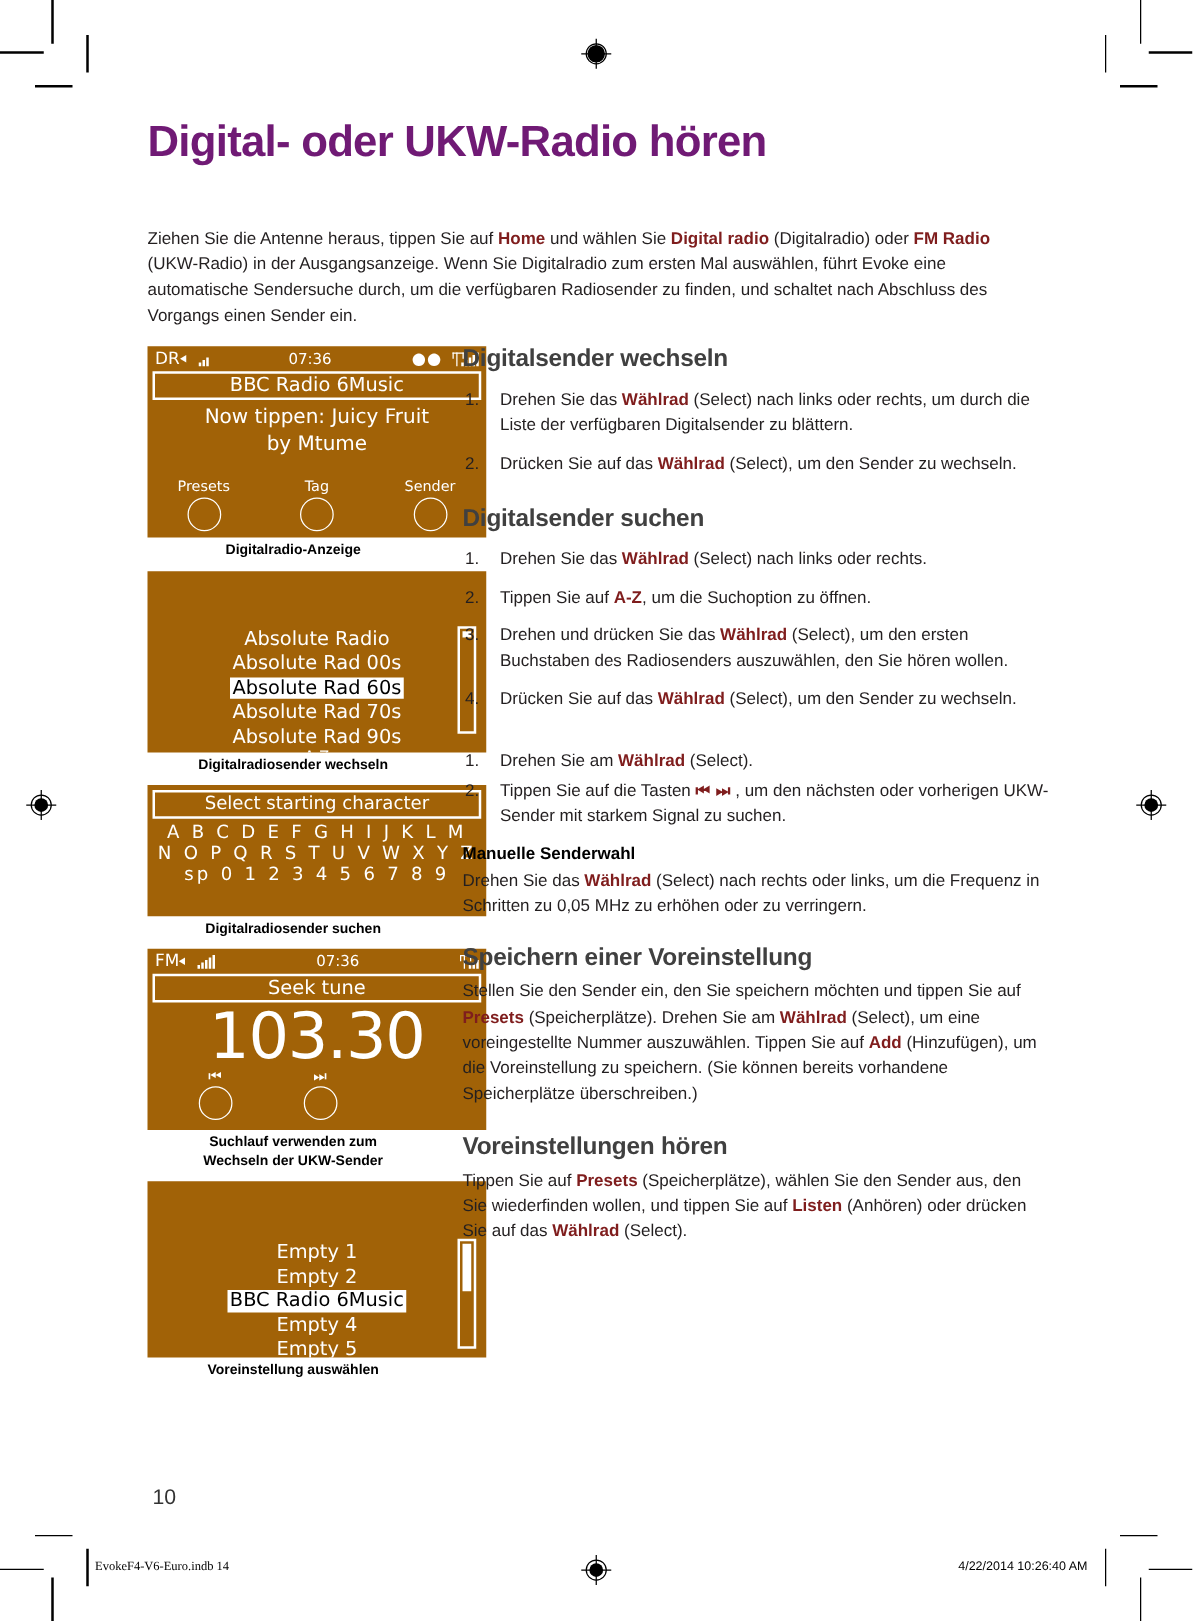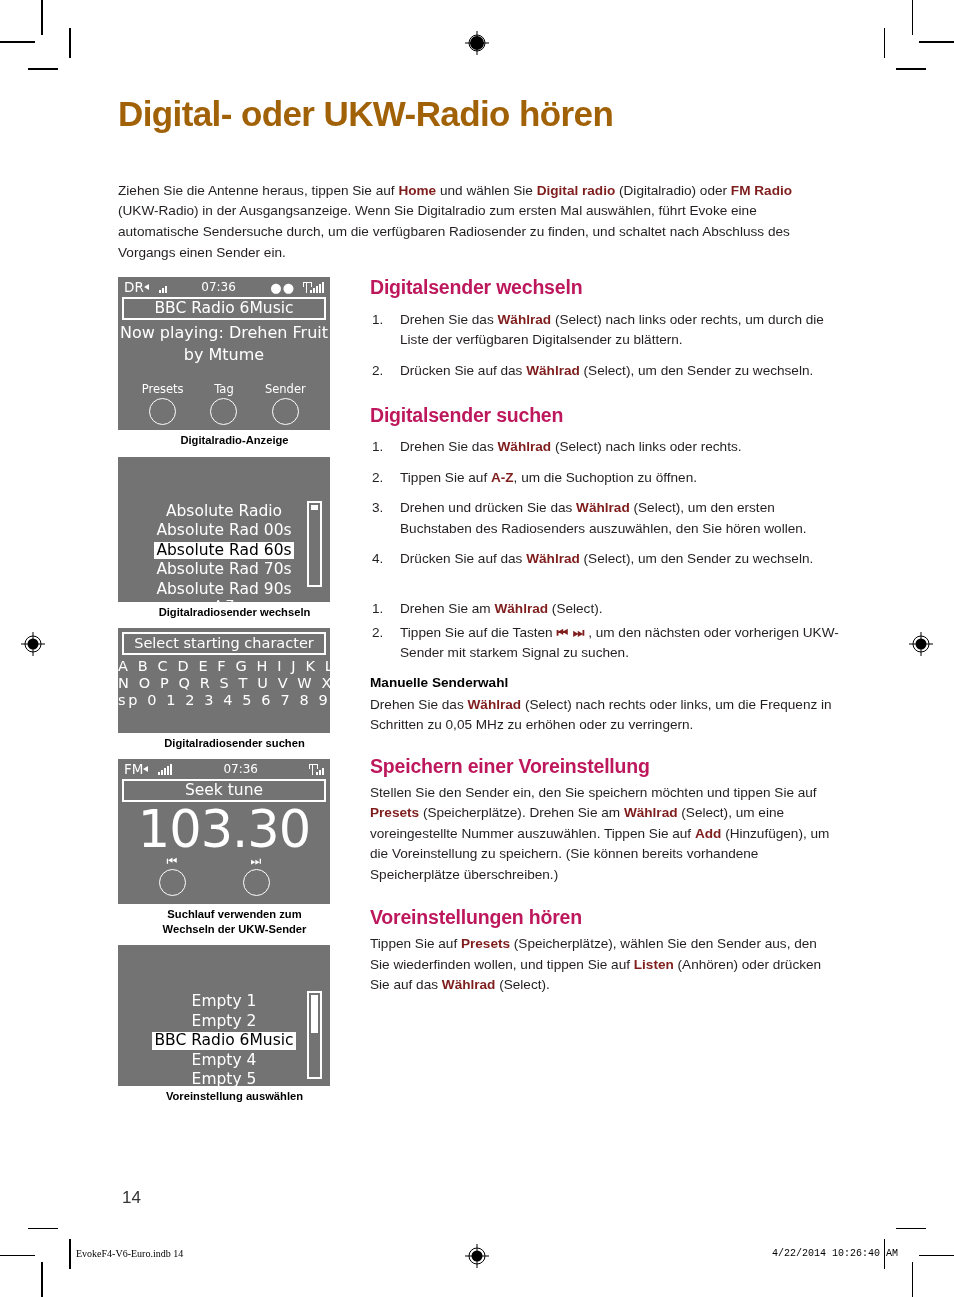--- a/index.html
+++ b/index.html
@@ -31,21 +31,21 @@
     top: 96px;
     width: 722px;
   }
 
   h1.title {
     font-size: 35px;
     font-weight: bold;
     letter-spacing: -0.6px;
     margin: 0 0 48px 0;
     line-height: 1.05;
-    color: #a16207;
+    color: #701a75;
   }
 
   .intro {
     font-size: 13.6px;
     line-height: 1.52;
     margin: 0 0 14px 0;
     width: 712px;
     color: #231f20;
   }
   .intro b, .body-txt b, li b { font-weight: bold; color: #7f1d1d; }
@@ -62,22 +62,22 @@
     position: absolute;
     left: 252px;
     top: 0;
     width: 470px;
   }
 
   
   .figure { margin-bottom: 9px; }
   .screen {
     position: relative;
-    width: 212px;
-    background: #737373;
+    width: 271px;
+    background: #a16207;
     color: #fff;
     font-family: "DejaVu Sans", sans-serif;
     overflow: hidden;
   }
   .caption {
     text-align: center;
     font-size: 11.2px;
     font-weight: bold;
     line-height: 1.28;
     color: #000;
@@ -212,21 +212,21 @@
   .addrow {
     font-size: 12px;
     padding-left: 10px;
     margin-top: 1px;
   }
 
   
   h2.sec {
     font-size: 19.5px;
     font-weight: bold;
-    color: #be185d;
+    color: #404040;
     margin: 0 0 11px 0;
     line-height: 1.1;
     letter-spacing: -0.2px;
   }
   h3.sub {
     font-size: 13.6px;
     font-weight: bold;
     color: #000;
     margin: 0 0 4px 0;
     line-height: 1.2;
@@ -278,23 +278,23 @@
   .footer-left {
     position: absolute;
     left: 76px;
     top: 1248px;
     font-family: "Liberation Serif", serif;
     font-size: 10px;
     color: #000;
   }
   .footer-right {
     position: absolute;
-    right: 56px;
+    right: 84px;
     top: 1248px;
-    font-family: Liberation Mono, monospace;
+    font-family: Liberation Sans, sans-serif;
     font-size: 10px;
     color: #000;
   }
 </style>
 </head>
 <body>
 
 <div class="crop" style="left:41px; top:0px; width:1.5px; height:35px;"></div>
 <div class="crop" style="left:0px; top:41px; width:35px; height:1.5px;"></div>
 <div class="crop" style="left:69px; top:28px; width:1.5px; height:30px;"></div>
@@ -377,21 +377,21 @@
             <span class="ant" style="margin-left:8px;"></span>
             <span class="bars" style="margin-left:0px;">
                 <i style="height:3px"></i>
                 <i style="height:5px"></i>
                 <i style="height:7px"></i>
                 <i style="height:9px"></i>
                 <i style="height:11px"></i>
               </span>
           </div>
           <div class="boxline">BBC Radio 6Music</div>
-          <div class="nowplaying">Now playing: Drehen Fruit</div>
+          <div class="nowplaying">Now tippen: Juicy Fruit</div>
           <div class="nowplaying">by Mtume</div>
           <div class="softkeys">
             <div>
               <span>Presets</span>
               <div class="knob"></div>
             </div>
             <div>
               <span>Tag</span>
               <div class="knob"></div>
             </div>
@@ -532,15 +532,15 @@
 
       <div style="height:8px;"></div>
 
       <h2 class="sec" style="margin-bottom:6px;">Voreinstellungen hören</h2>
       <p class="body-txt"><span>Tippen Sie auf </span><b>Presets</b><span> (Speicherplätze), wählen Sie den Sender aus, den Sie wiederfinden wollen, und tippen Sie auf </span><b>Listen</b><span> (Anhören) oder drücken Sie auf das </span><b>Wählrad</b><span> (Select).</span></p>
 
     </div>
   </div>
 </div>
 
-<div class="folio">14</div>
+<div class="folio">10</div>
 <div class="footer-left">EvokeF4-V6-Euro.indb   14</div>
 <div class="footer-right">4/22/2014   10:26:40 AM</div>
 
 </body></html>

